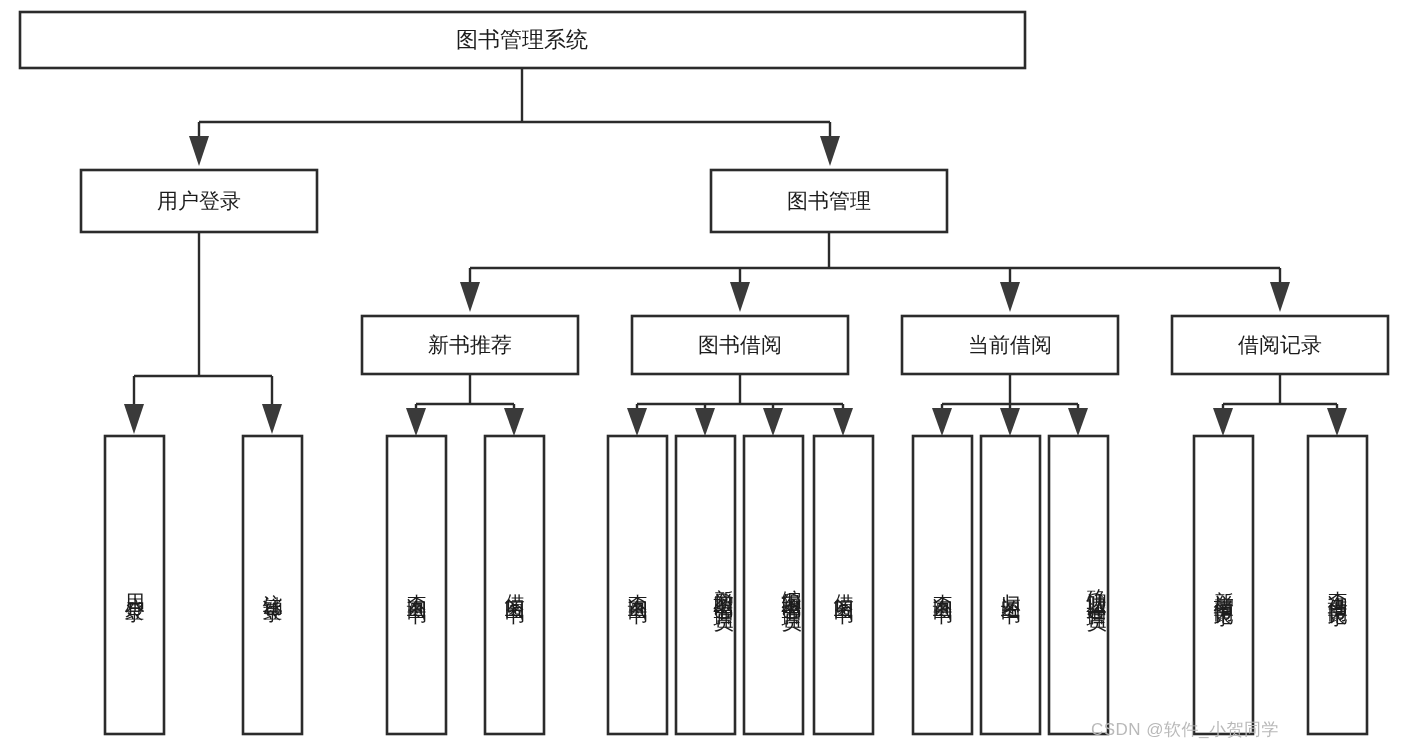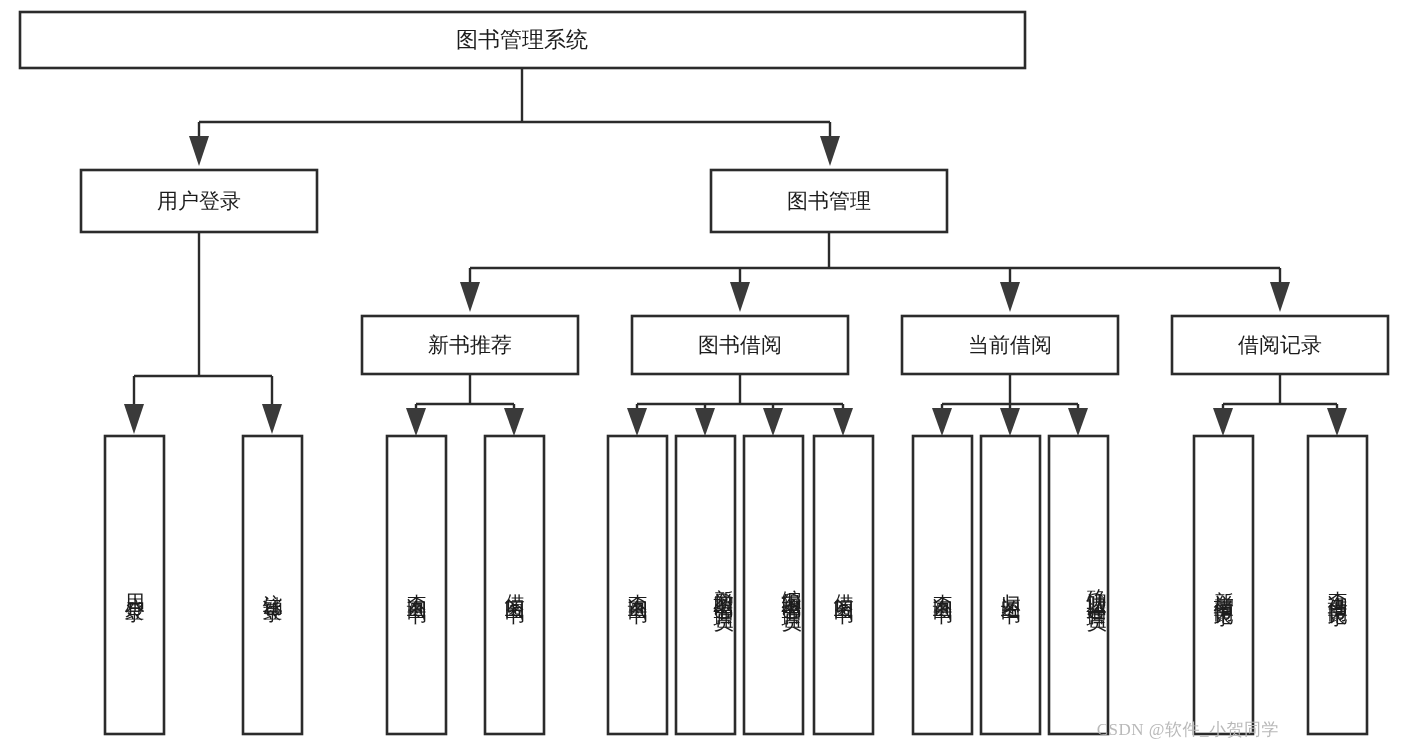--- a/index.html
+++ b/index.html
@@ -65,21 +65,21 @@
     letter-spacing: 3.5px;
     color: #1c1c1c;
     text-align: center;
     white-space: nowrap;
     pointer-events: none;
   }
   .watermark {
     position: absolute;
     right: 8px;
     bottom: 6px;
-    font-family: Liberation Serif, serif;
+    font-family: Liberation Sans, sans-serif;
     font-size: 17px;
     color: #b9b9b9;
     letter-spacing: 0.5px;
     white-space: nowrap;
   }
 </style>
 </head>
 <body>
 
 <div id="diagram-root">

